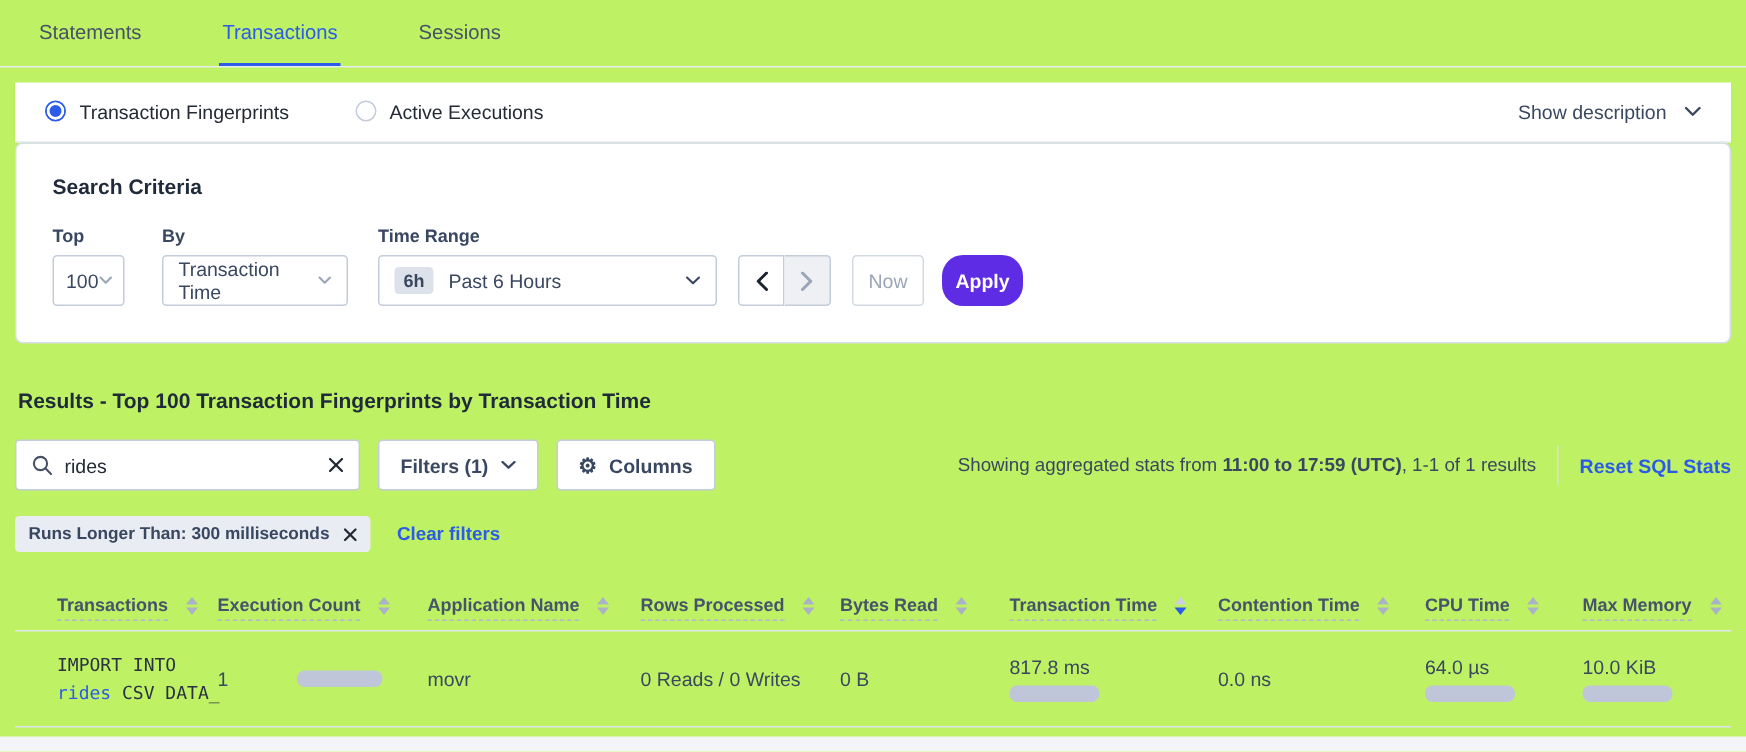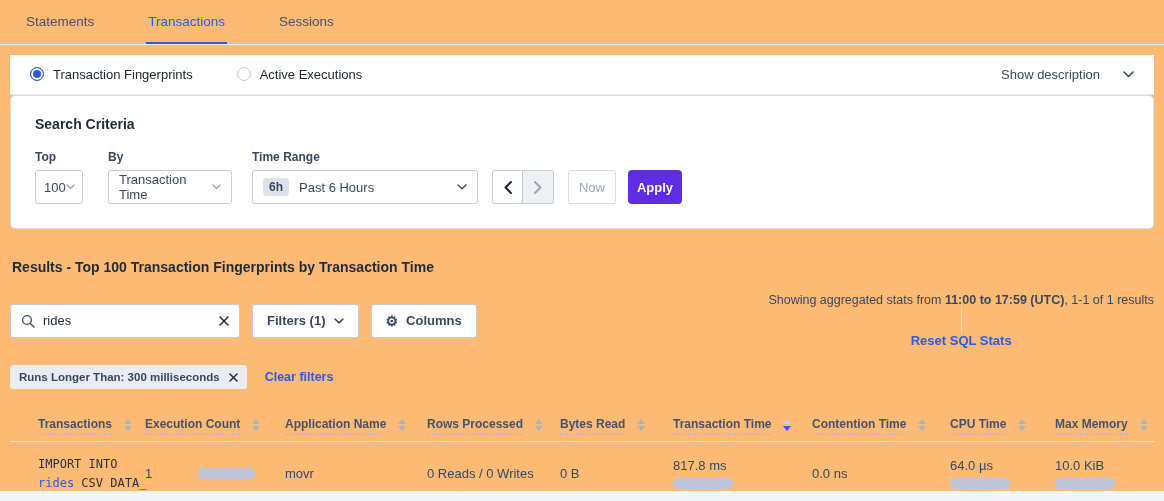--- a/index.html
+++ b/index.html
@@ -1,59 +1,59 @@
 <!DOCTYPE html>
 <html><head>
 <meta charset="utf-8">
 <style>
   * { box-sizing: border-box; margin: 0; padding: 0; }
   html,body { background:#fff; }
   body { font-family:"Liberation Sans", sans-serif; }
-  .app { position:relative; width:1164px; height:501px; background:#fdba74; overflow:hidden; color:#394860; }
+  .app { position:relative; width:1164px; height:501px; background:#bef264; overflow:hidden; color:#394860; }
 
   
   .tabbar { height:45px; border-bottom:1px solid #e8ebf1; display:flex; align-items:stretch; padding:0 24px; gap:50px; }
   .tab { display:flex; align-items:center; font-size:13.5px; color:#475266; border-bottom:2px solid transparent; cursor:pointer; padding:0 2px; }
   .tab.active { color:#2b5be8; border-bottom-color:#2b5be8; }
 
   
   .viewbar { margin:10px 10px 0; height:40px; background:#fff; display:flex; align-items:center; padding:0 20px; border-bottom:1px solid #e9edf3; box-shadow:0 1px 2px rgba(40,50,70,.05); }
   .radio-opt { display:flex; gap:9px; margin-right:44px; font-size:13px; color:#242a35; cursor:pointer; }
   .radio-dot { width:14px; height:14px; border-radius:50%; flex:0 0 auto; }
   .radio-dot.sel { background:#2b5be8; box-shadow:inset 0 0 0 2px #fff; border:1.5px solid #2b5be8; }
   .radio-dot.unsel { background:#fff; border:1px solid #c3ccda; }
-  .show-desc { margin-left:auto; display:flex; align-items:center; gap:23px; font-size:13px; color:#394860; cursor:pointer; }
+  .show-desc { margin-left:auto; display:flex; align-items:center; gap:12px; font-size:13px; color:#394860; cursor:pointer; }
 
   
   .criteria-card { margin:0 10px 0; border:1px solid #d8dee8; border-radius:5px; background:#fff; padding:20px 24px 24px; }
   .criteria-title { font-size:14px; font-weight:bold; color:#1f2a3a; }
   .controls { display:flex; align-items:flex-end; margin-top:18px; }
   .field-label { font-size:12px; font-weight:bold; color:#394860; margin-bottom:6px; }
   .select { height:34px; border:1px solid #c3ccda; border-radius:3px; background:#fff; display:flex; align-items:center; padding:0 10px; font-size:13px; color:#394860; cursor:pointer; }
   .select .chev { margin-left:auto; }
   .f-top { width:48px; margin-right:25px; }
   .f-top .select { width:48px; padding:11px 8px; }
   .f-by { width:124px; margin-right:20px; }
   .f-range { width:226px; }
   .range-badge { background:#dde2ea; border-radius:3px; font-size:12px; font-weight:bold; color:#394860; padding:2px 6px; margin-right:10px; }
   .arrow-group { display:flex; margin-left:14px; }
   .btn-arrow { width:31px; height:34px; display:flex; align-items:center; justify-content:center; border:1px solid #c3ccda; background:#fff; cursor:pointer; }
   .btn-arrow.prev { border-radius:3px 0 0 3px; }
   .btn-arrow.next { border-radius:0 3px 3px 0; border-left:none; background:#eef0f4; cursor:default; }
   .btn-now { margin-left:14px; width:48px; height:34px; border:1px solid #d3d9e3; border-radius:3px; background:#fff; color:#9aa5b8; font-size:13px; cursor:default; font-family:inherit; }
-  .btn-apply { margin-left:12px; width:54px; height:34px; border:none; border-radius:4px; background:#5e2ce5; color:#fff; font-size:13px; font-weight:bold; cursor:pointer; font-family:inherit; }
+  .btn-apply { margin-left:12px; width:54px; height:34px; border:none; border-radius:14px; background:#5e2ce5; color:#fff; font-size:13px; font-weight:bold; cursor:pointer; font-family:inherit; }
 
   
   .results-heading { margin:30px 12px 0; font-size:14px; font-weight:bold; color:#1f2a3a; }
   .toolbar { display:flex; align-items:center; margin:18px 10px 0; }
   .searchbox { width:230px; height:34px; border:1px solid #c3ccda; border-radius:3px; background:#fff; display:flex; align-items:center; padding:0 10px; gap:8px; }
   .searchbox input { border:none; outline:none; flex:1; font-size:13px; color:#242a35; font-family:inherit; min-width:0; }
   .toolbtn { margin-left:12px; height:34px; border:1px solid #c3ccda; border-radius:3px; background:#fff; display:flex; align-items:center; gap:8px; padding:0 14px; font-size:13px; font-weight:bold; color:#394860; cursor:pointer; }
   .gear { font-size:14px; line-height:1; color:#394860; }
-  .toolbar-right { margin-left:auto; display:flex; align-items:center; font-size:12.5px; color:#394860;flex-direction:column; }
+  .toolbar-right { margin-left:auto; display:flex; align-items:center; font-size:12.5px; color:#394860; }
   .toolbar-right b { font-weight:bold; }
   .vdivider { width:1px; height:26px; background:#d8dee8; margin:0 14px; }
   .link { color:#2b5be8; font-weight:600; font-size:13px; text-decoration:none; cursor:pointer; }
   .chip-row { margin:17px 10px 0; display:flex; align-items:center; gap:18px; }
   .chip { background:#e9ecf2; border-radius:3px; padding:6px 9px; font-size:11.5px; font-weight:bold; color:#394860; display:flex; align-items:center; gap:9px; }
   .chip-x { cursor:pointer; display:flex; }
   .clear-filters { font-size:12.5px; }
 
   
   table.results { width:1144px; margin:16px 10px 0; border-collapse:collapse; table-layout:fixed; }

